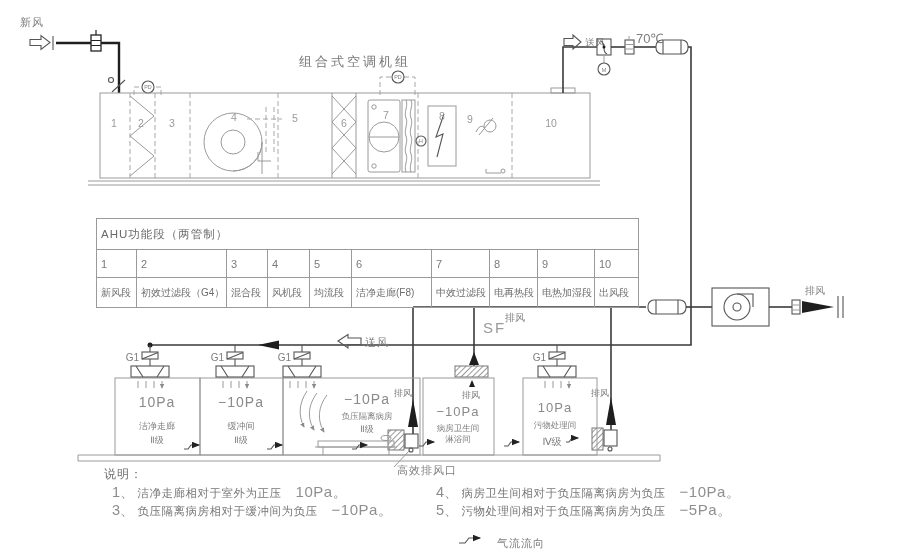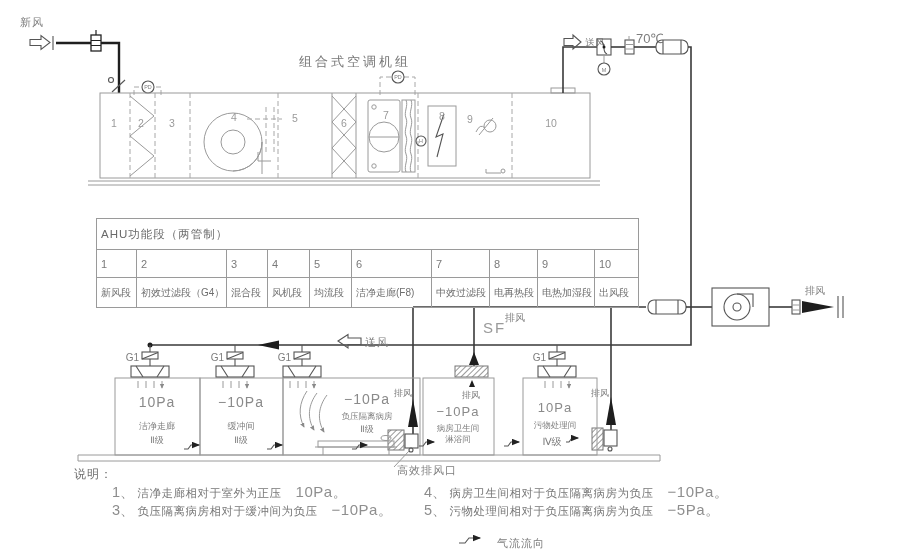--- a/index.html
+++ b/index.html
@@ -28,21 +28,21 @@
   .fillD{fill:#1e1e1e;stroke:none;}
   
   .title{position:absolute;left:299px;top:53px;font-size:13px;letter-spacing:3px;color:#777;}
   
   .tbl{position:absolute;left:96px;top:218px;border-collapse:collapse;table-layout:fixed;width:542px;}
   .tbl td{border:1px solid #9a9a9a;text-align:left;color:#6e6e6e;padding:4px;
           font-size:10px;height:21px;overflow:hidden;white-space:nowrap;}
   .tbl tr.rnum td{font-size:11px;height:19px;color:#7a7a7a;}
   .tbl td.hd{font-size:11.5px;height:22px;letter-spacing:1px;color:#6a6a6a;}
   
-  .note-title{position:absolute;left:74px;top:466px;font-size:12px;color:#6e6e6e;letter-spacing:1px;}
+  .note-title{position:absolute;left:104px;top:466px;font-size:12px;color:#6e6e6e;letter-spacing:1px;}
   .ncol{position:absolute;color:#787878;}
   .ncol .nl{height:18px;line-height:18px;white-space:nowrap;}
   .n-num{font-size:14.5px;color:#8c8c8c;margin-right:3px;}
   .n-txt{font-size:11.5px;letter-spacing:0.5px;}
   .n-val{font-size:15px;color:#8f8f8f;letter-spacing:0.5px;margin-left:14px;}
 </style>
 </head>
 <body>
 
 <div id="stage">
@@ -381,21 +381,21 @@
 
 <div class="ncol" style="left:112px;top:483px;">
   <div class="nl">
     <span class="n-num">1、</span><span class="n-txt">洁净走廊相对于室外为正压</span><span class="n-val">10Pa。</span>
   </div>
   <div class="nl">
     <span class="n-num">3、</span><span class="n-txt">负压隔离病房相对于缓冲间为负压</span><span class="n-val">−10Pa。</span>
   </div>
 </div>
 
-<div class="ncol" style="left:424px;top:483px;">
+<div class="ncol" style="left:436px;top:483px;">
   <div class="nl">
     <span class="n-num">4、</span><span class="n-txt">病房卫生间相对于负压隔离病房为负压</span><span class="n-val">−10Pa。</span>
   </div>
   <div class="nl">
     <span class="n-num">5、</span><span class="n-txt">污物处理间相对于负压隔离病房为负压</span><span class="n-val">−5Pa。</span>
   </div>
 </div>
 
 </div>
 

